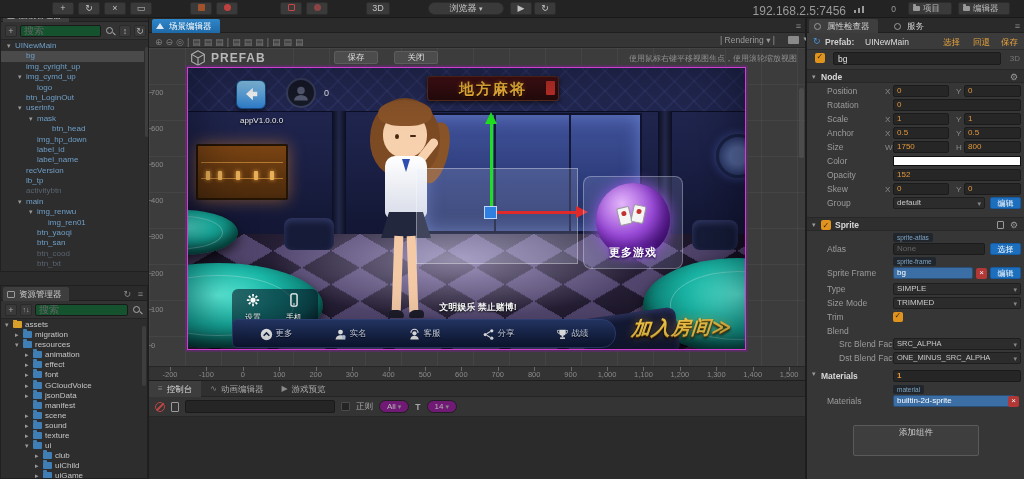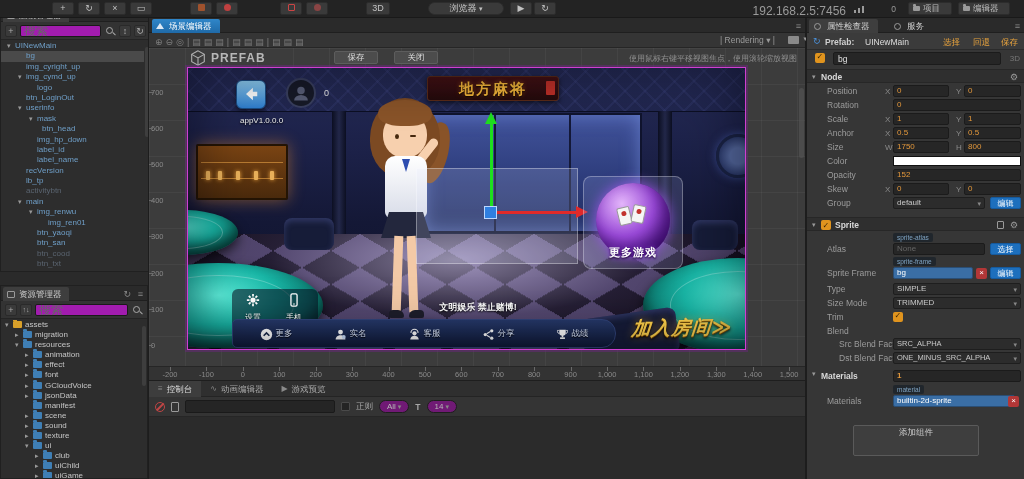--- a/index.html
+++ b/index.html
@@ -17,21 +17,21 @@
 .fold{position:absolute;left:4px;top:3px;width:7px;height:5px;background:#9a9a9a;border-radius:1px}
 .fold::before{content:"";position:absolute;left:0;top:-2px;width:3px;height:2px;background:#9a9a9a;border-radius:1px 1px 0 0}
 
 .panel{position:absolute;background:#2d2d2d;border:1px solid #202020}
 .phead{position:absolute;left:0;top:0;right:0;height:15px;background:#2a2a2a;border-bottom:1px solid #1f1f1f}
 .ptab{position:absolute;left:2px;top:1px;height:14px;background:#3e3e3e;border-radius:2px 2px 0 0;color:#cfcfcf;font-size:8.5px;line-height:14px;padding:0 7px 0 16px}
 .ptab .pic{position:absolute;left:4px;top:3.5px;width:8px;height:7px;border:1px solid #9a9a9a;border-radius:1px}
 .pmenu{position:absolute;right:4px;top:3px;color:#888;font-size:9px}
 .ptools{position:absolute;left:0;top:15px;right:0;height:18px;background:#333;border-bottom:1px solid #242424;display:flex;align-items:center;padding:0 4px;gap:3px}
 .miniband{width:12px;height:12px;background:#3a3a3a;border:1px solid #2a2a2a;border-radius:2px;color:#aaa;font-size:9px;line-height:10px;text-align:center;flex:none}
-.srch{flex:1;height:12px;background:#a21caf;border:1px solid #1a1a1a;border-radius:2px;color:#ccc;font-size:12px;padding:0 3px;min-width:20px}
+.srch{flex:1;height:12px;background:#14532d;border:1px solid #1a1a1a;border-radius:2px;color:#ccc;font-size:10px;padding:0 3px;min-width:20px}
 .srch::placeholder{color:#666}
 .mag{position:relative;width:12px;height:12px;flex:none}
 .mag::before{content:"";position:absolute;left:2px;top:2px;width:5px;height:5px;border:1.2px solid #aaa;border-radius:50%}
 .mag::after{content:"";position:absolute;left:7.5px;top:8px;width:3.5px;height:1.4px;background:#aaa;transform:rotate(45deg)}
 
 .tree{position:absolute;left:0;right:6px;bottom:0;overflow:hidden}
 .trow{position:relative;height:10.4px;line-height:10.4px;font-size:8px;color:#6f9fc8;white-space:nowrap}
 .trow .arrow{display:inline-block;width:8px;color:#999;font-size:7px}
 .trow.sel{background:#4a4a4a}
 .trow.dim{color:#5a6470}
@@ -234,21 +234,21 @@
   </div>
   <div class="tree" id="hier-tree" style="top:34px">
       <div class="trow" style="padding-left: 6px;"><span class="arrow">▾</span><span class="tlabel">UINewMain</span></div>
       <div class="trow sel" style="padding-left: 17px;"><span class="arrow"></span><span class="tlabel">bg</span></div>
       <div class="trow" style="padding-left: 17px;"><span class="arrow"></span><span class="tlabel">img_cyright_up</span></div>
       <div class="trow" style="padding-left: 17px;"><span class="arrow">▾</span><span class="tlabel">img_cymd_up</span></div>
       <div class="trow" style="padding-left: 28px;"><span class="arrow"></span><span class="tlabel">logo</span></div>
       <div class="trow" style="padding-left: 17px;"><span class="arrow"></span><span class="tlabel">btn_LoginOut</span></div>
       <div class="trow" style="padding-left: 17px;"><span class="arrow">▾</span><span class="tlabel">userinfo</span></div>
       <div class="trow" style="padding-left: 28px;"><span class="arrow">▾</span><span class="tlabel">mask</span></div>
-      <div class="trow" style="padding-left: 33px;"><span class="arrow"></span><span class="tlabel">btn_head</span></div>
+      <div class="trow" style="padding-left: 43px;"><span class="arrow"></span><span class="tlabel">btn_head</span></div>
       <div class="trow" style="padding-left: 28px;"><span class="arrow"></span><span class="tlabel">img_hp_down</span></div>
       <div class="trow" style="padding-left: 28px;"><span class="arrow"></span><span class="tlabel">label_id</span></div>
       <div class="trow" style="padding-left: 28px;"><span class="arrow"></span><span class="tlabel">label_name</span></div>
       <div class="trow" style="padding-left: 17px;"><span class="arrow"></span><span class="tlabel">recVersion</span></div>
       <div class="trow" style="padding-left: 17px;"><span class="arrow"></span><span class="tlabel">lb_tp</span></div>
       <div class="trow dim" style="padding-left: 17px;"><span class="arrow"></span><span class="tlabel">activitybtn</span></div>
       <div class="trow" style="padding-left: 17px;"><span class="arrow">▾</span><span class="tlabel">main</span></div>
       <div class="trow" style="padding-left: 28px;"><span class="arrow">▾</span><span class="tlabel">img_renwu</span></div>
       <div class="trow" style="padding-left: 39px;"><span class="arrow"></span><span class="tlabel">img_ren01</span></div>
       <div class="trow" style="padding-left: 28px;"><span class="arrow"></span><span class="tlabel">btn_yaoqi</span></div>

